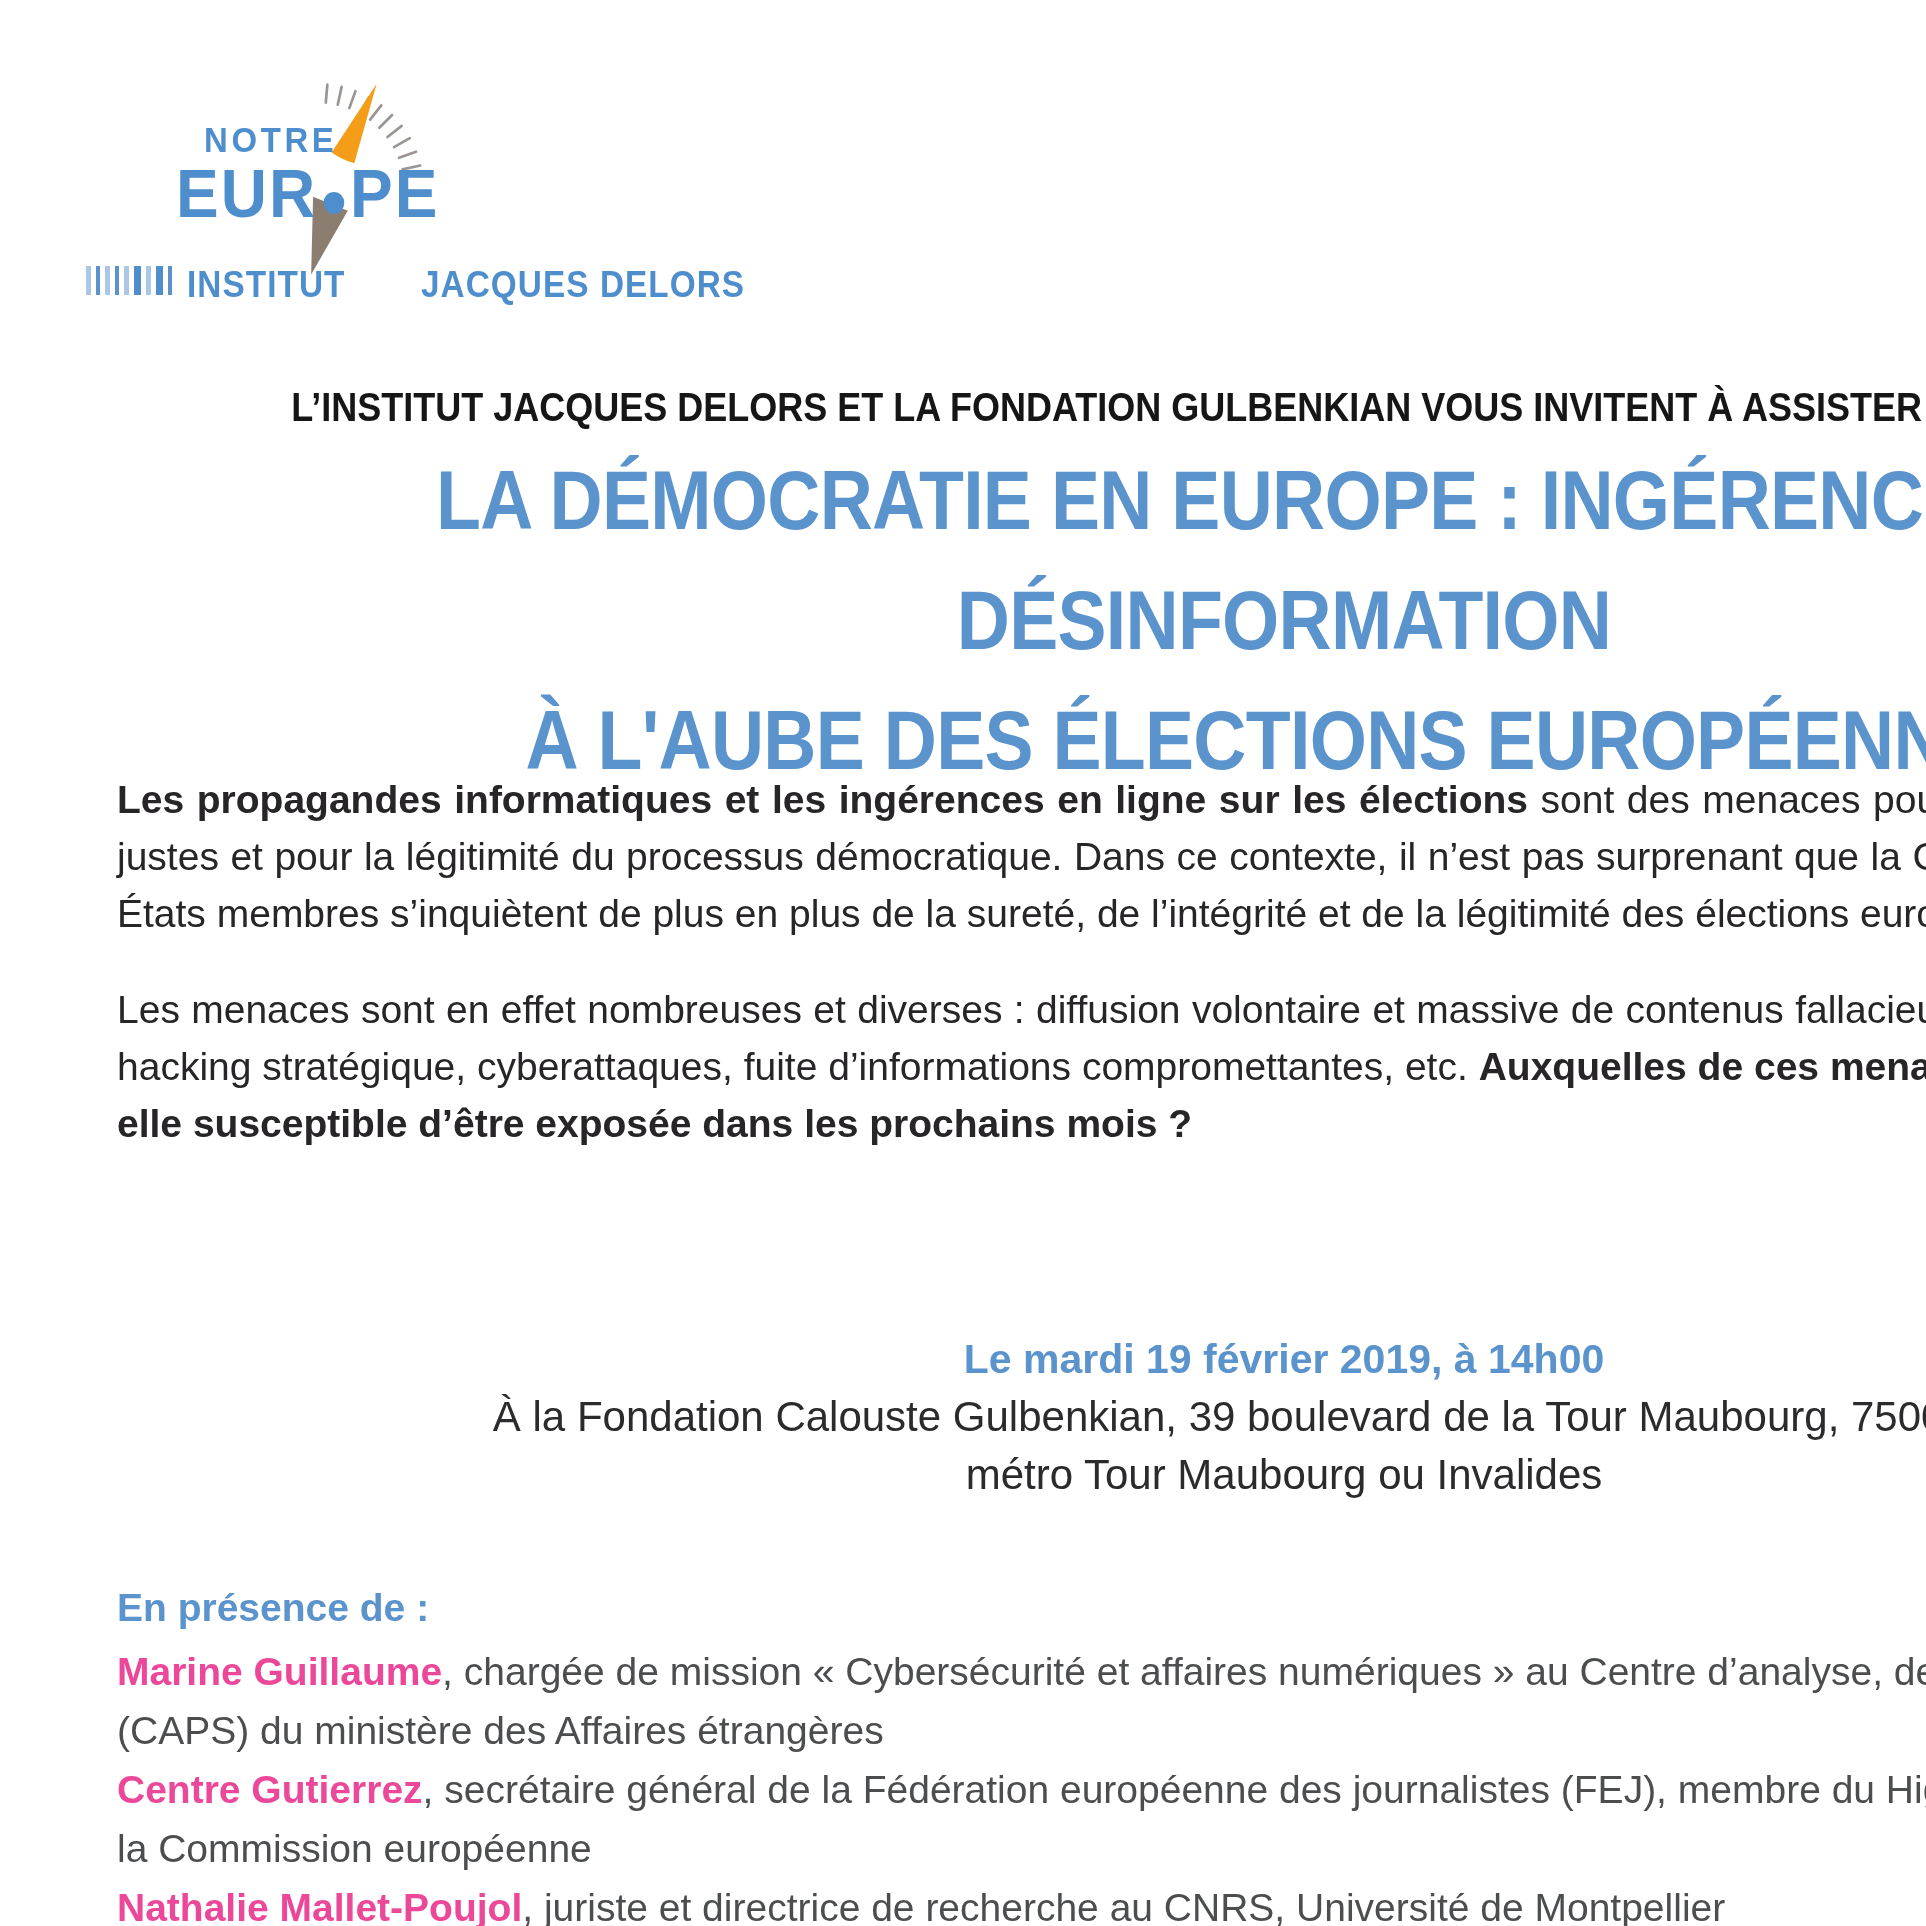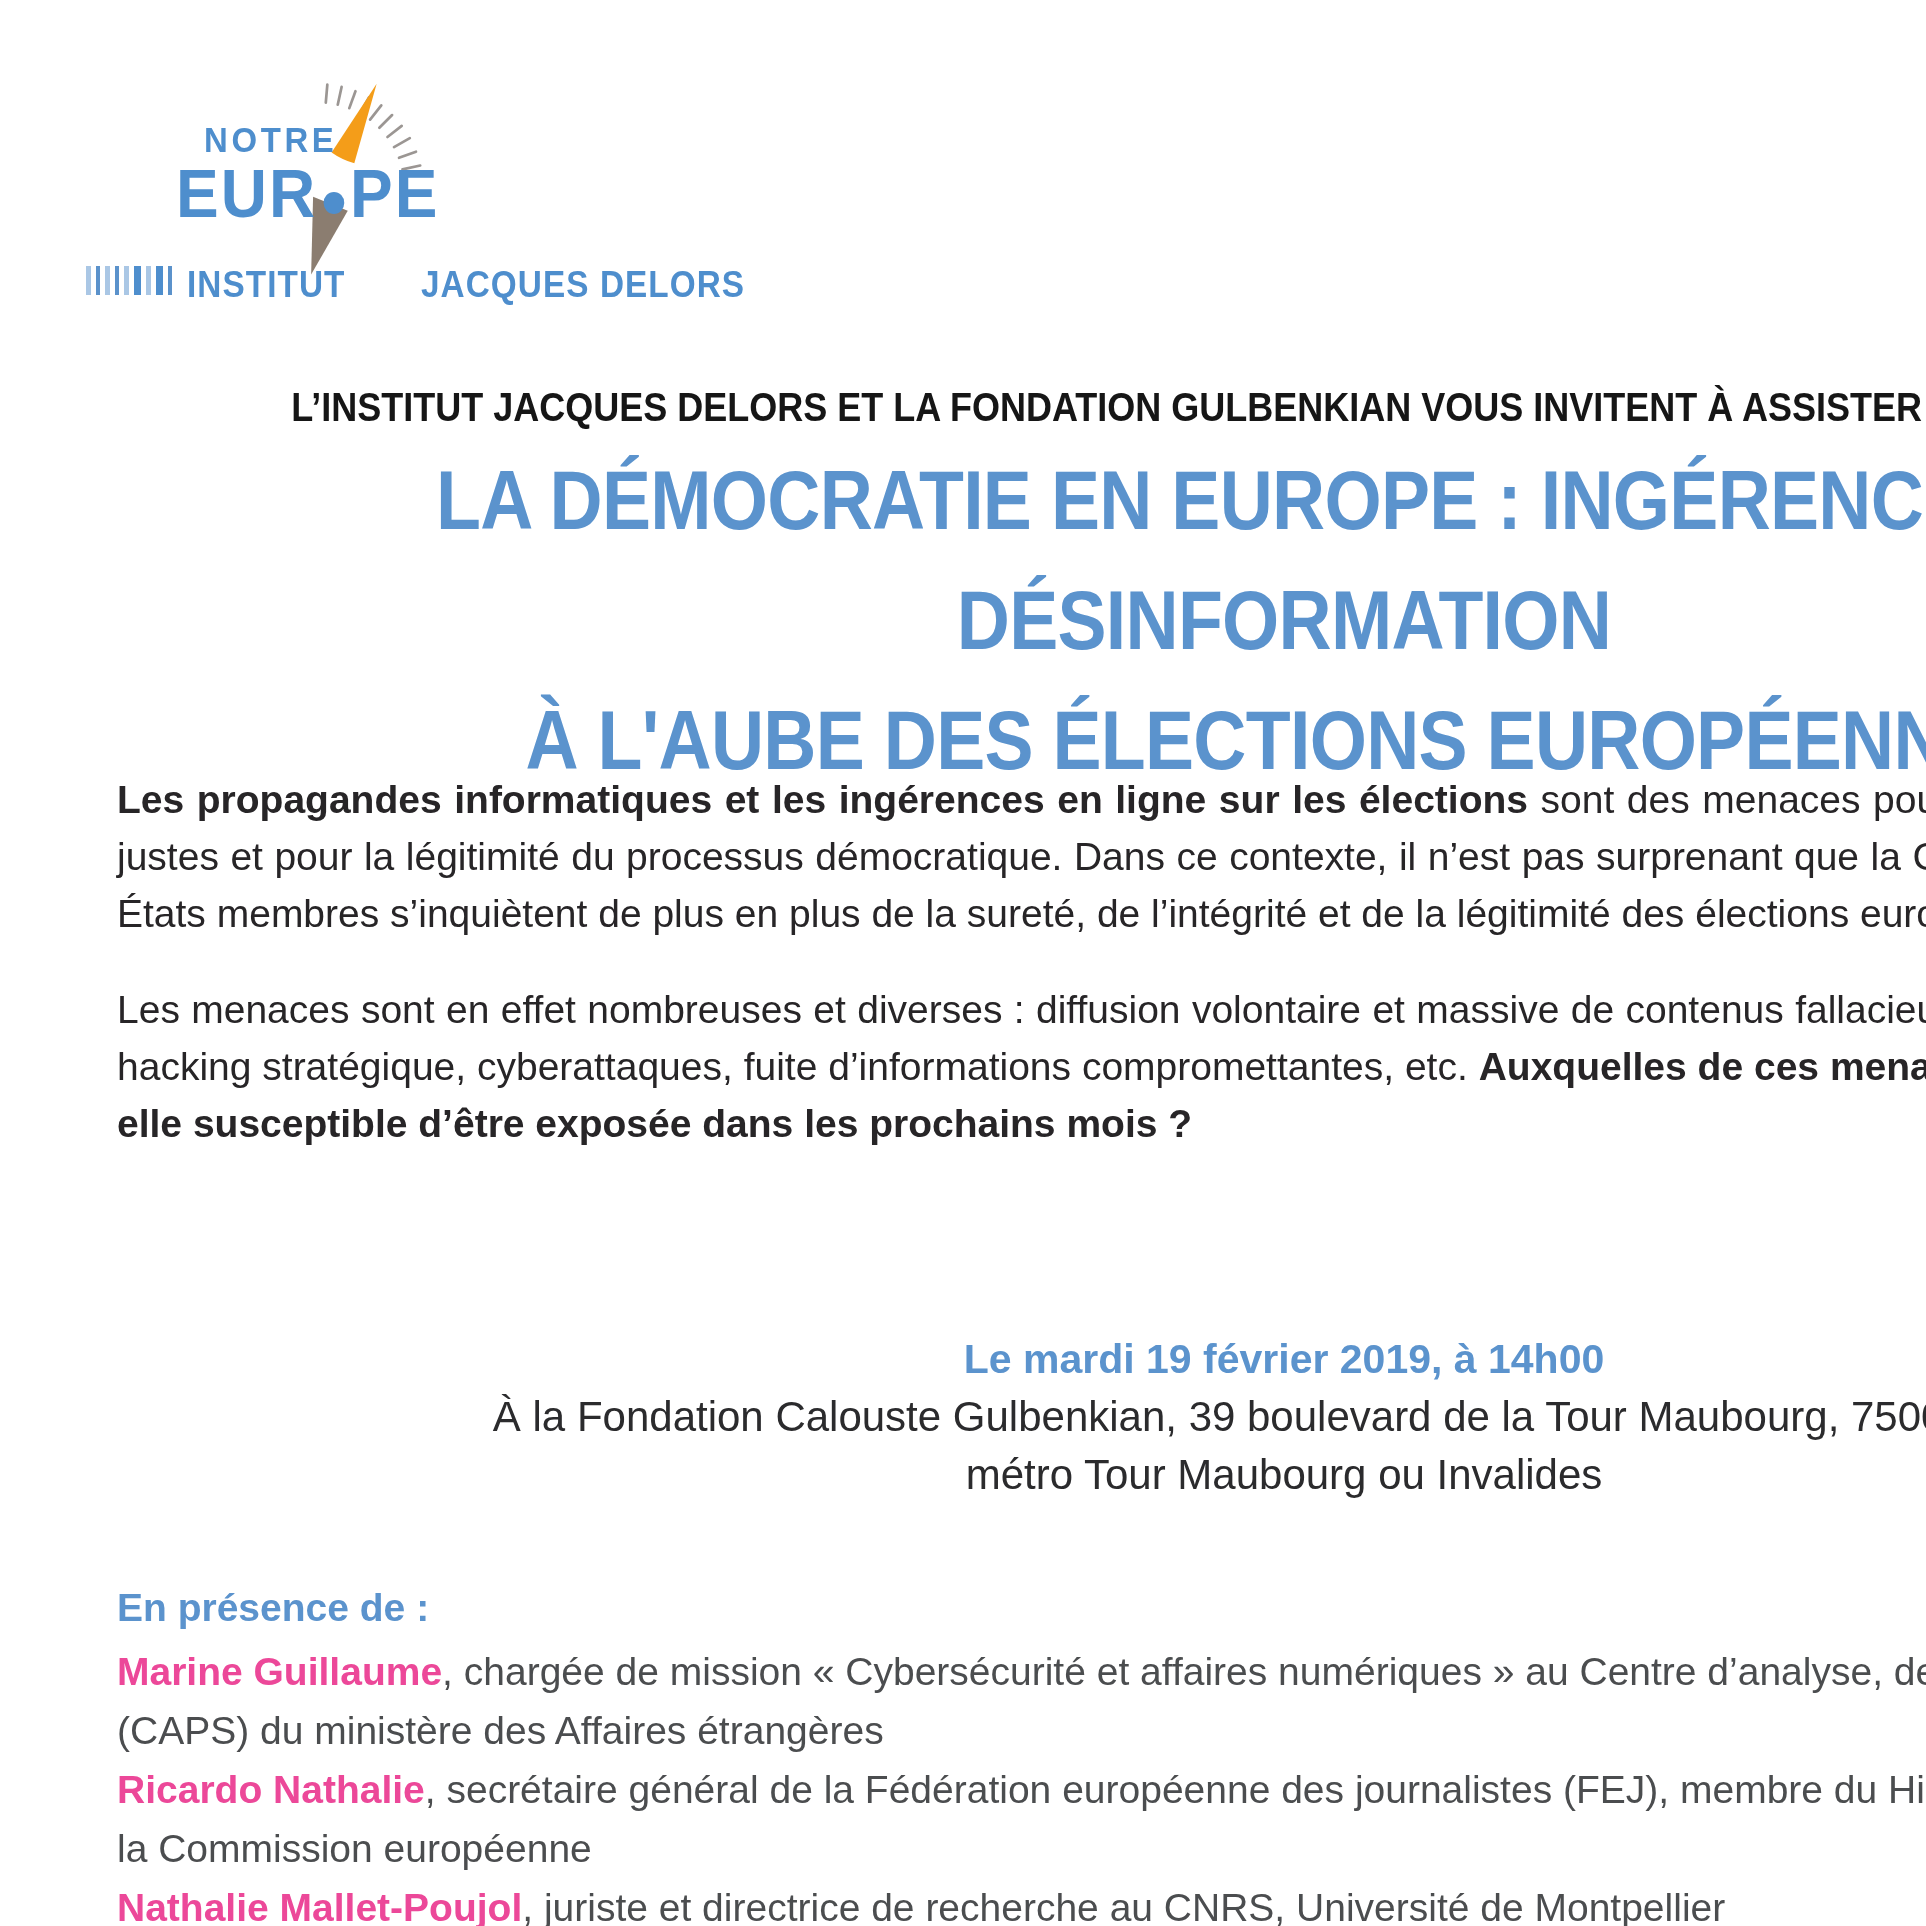--- a/index.html
+++ b/index.html
@@ -115,18 +115,18 @@
 
   <div class="event">
     <div class="when">Le mardi 19 février 2019, à 14h00</div>
     <div class="venue">À la Fondation Calouste Gulbenkian, 39 boulevard de la Tour Maubourg, 75007 Paris</div>
     <div class="metro">métro Tour Maubourg ou Invalides</div>
   </div>
 
   <div class="speakers">
     <p class="heading">En présence de :</p>
     <p><span class="name">Marine Guillaume</span><span>, chargée de mission « Cybersécurité et affaires numériques » au Centre d’analyse, de prévision et de stratégie (CAPS) du ministère des Affaires étrangères</span></p>
-    <p><span class="name">Ricardo Nathalie</span><span>, secrétaire général de la Fédération européenne des journalistes (FEJ), membre du High Level Group FakeNews de la Commission européenne</span></p>
+    <p><span class="name">Centre Gutierrez</span><span>, secrétaire général de la Fédération européenne des journalistes (FEJ), membre du High Level Group FakeNews de la Commission européenne</span></p>
     <p><span class="name">Nathalie Mallet-Poujol</span><span>, juriste et directrice de recherche au CNRS, Université de Montpellier</span></p>
   </div>
 
 </div>
 
 
 </body></html>

